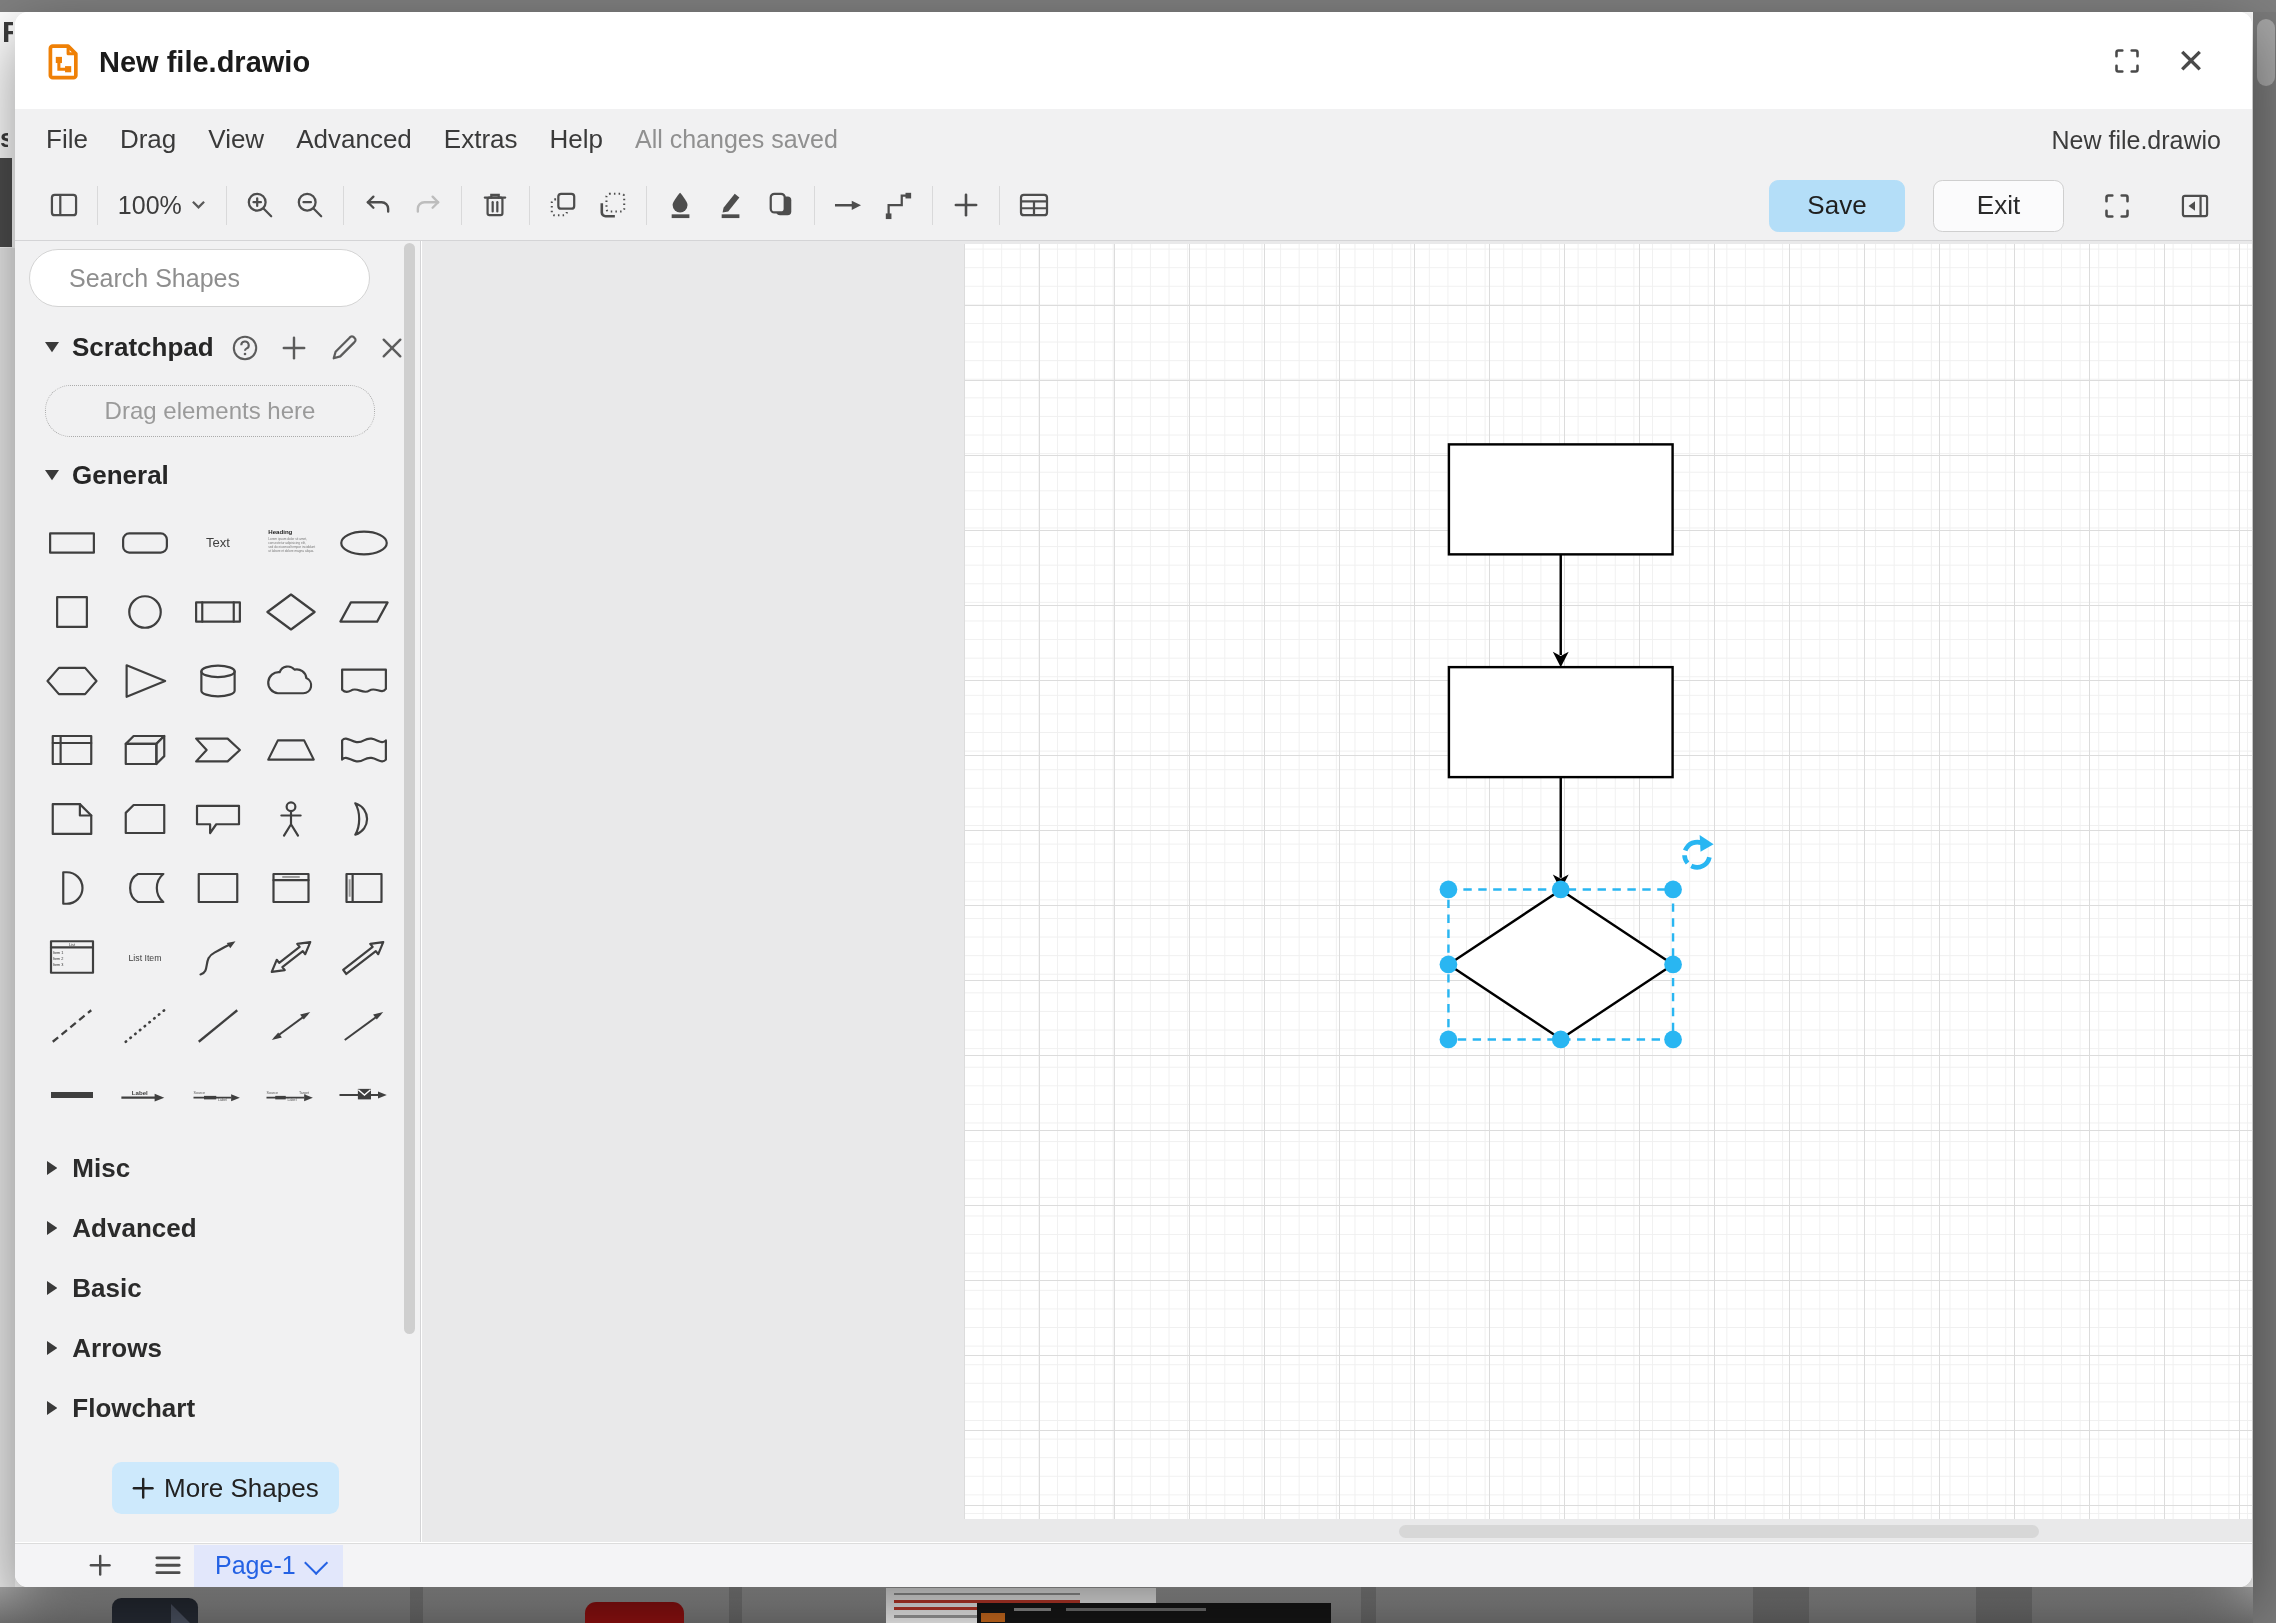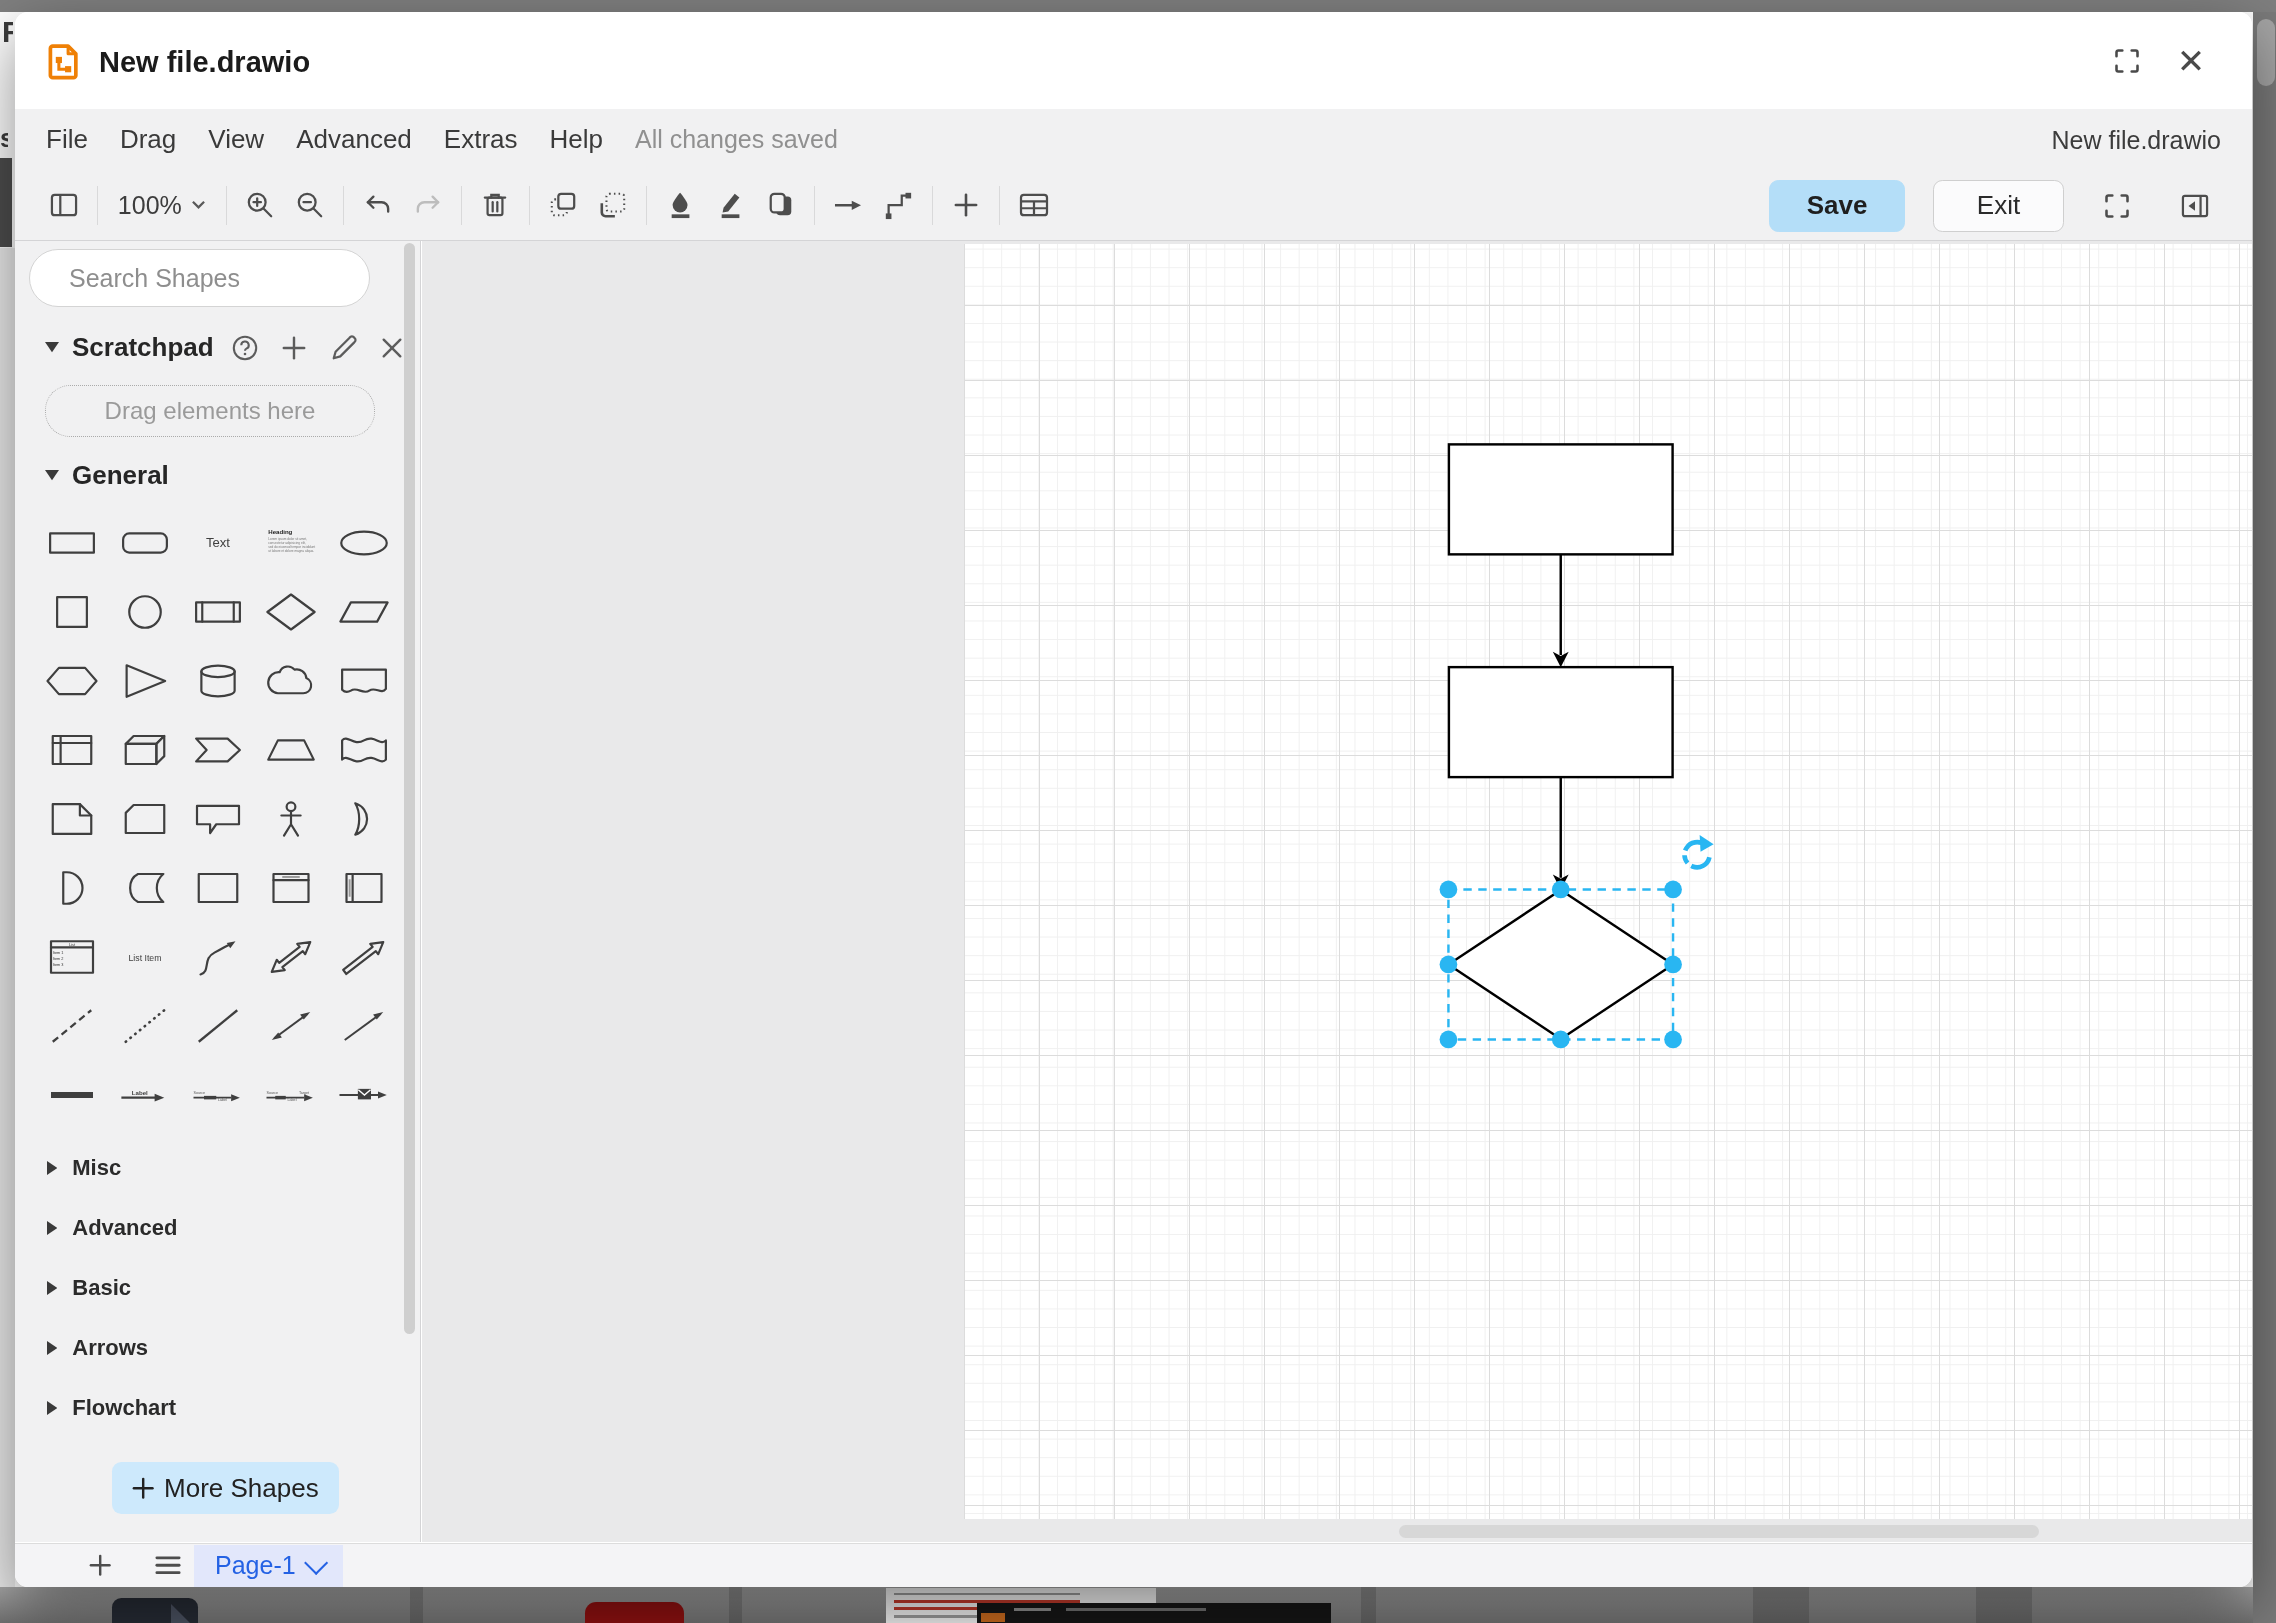--- a/index.html
+++ b/index.html
@@ -38,38 +38,38 @@
   .menu-filename{position:absolute;right:31px;top:0;height:62px;display:flex;align-items:center;font-size:25px;color:#3c3c3c;}
   
   .toolbar{position:absolute;left:0;top:158px;width:100%;height:71px;background:#f1f1f2;border-bottom:0.9px solid #d4d4d6;
            display:flex;align-items:center;padding-left:24px;box-sizing:border-box;}
   .tb-btn{display:flex;align-items:center;justify-content:center;min-width:50px;height:52px;color:#4d4d4d;}
   .tb-btn svg{display:block;}
   .sep{width:0.9px;height:39px;background:#d9d9da;margin:0 8.4px;}
   .zoom-dd{display:flex;align-items:center;gap:9.3px;font-size:25px;color:#3d3d3d;padding:0 11.2px;}
   .tb-right{position:absolute;right:32px;top:0;height:71px;display:flex;align-items:center;gap:28px;}
   .btn{height:52px;display:flex;align-items:center;justify-content:center;font-size:26px;border-radius:9.3px;box-sizing:border-box;}
-  .btn-save{width:136px;background:#b4def8;color:#1f1f1f;border:0.9px solid #b4def8;font-weight:bold;}
+  .btn-save{width:136px;background:#b4def8;color:#1f1f1f;border:0.9px solid #b4def8;}
   .btn-exit{width:131px;background:#fbfbfc;color:#2b2b2b;border:0.9px solid #cfcfcf;}
   
   .content{position:absolute;left:0;top:229px;width:100%;height:1301px;}
   .sidebar{position:absolute;left:0;top:0;width:406px;height:100%;background:#f1f1f2;border-right:0.9px solid #d4d4d6;box-sizing:border-box;overflow:hidden;}
   .search-pill{position:absolute;left:14px;top:8.4px;width:341px;height:58px;background:#fff;border:0.9px solid #d4d4d4;border-radius:29px;
                display:flex;align-items:center;padding:0 22.4px 0 37px;box-sizing:border-box;}
   .search-pill input{flex:1;border:none;outline:none;font-size:25px;color:#444;background:transparent;font-family:inherit;}
   .search-pill input::placeholder{color:#8e8e8e;}
   .sec-head{position:absolute;left:0;display:flex;align-items:center;font-size:26px;color:#262626;font-weight:700;}
   .sec-head .tri{margin:0 13px 0 30px;}
   .sp-icons{position:absolute;left:216px;top:0;height:100%;display:flex;align-items:center;gap:22.4px;color:#5c5c5c;}
   .dragzone{position:absolute;left:30px;top:144px;width:328px;height:50px;border:1.9px dotted #ababab;border-radius:25px;
             display:flex;align-items:center;justify-content:center;font-size:24px;color:#9a9a9a;}
   .palette{position:absolute;left:20.5px;top:267px;width:365px;display:grid;grid-template-columns:repeat(5,1fr);}
   .cell{height:69px;display:flex;align-items:center;justify-content:center;}
   .collapsed-list{position:absolute;left:0;top:897px;width:100%;}
-  .c-row{height:60px;display:flex;align-items:center;font-size:22px;font-weight:700;color:#2b2b2b;}
+  .c-row{height:60px;display:flex;align-items:center;font-size:26px;font-weight:700;color:#2b2b2b;}
   .c-row .tri{margin:0 15px 0 32px;}
   .more-shapes{position:absolute;left:97px;top:1221px;width:227px;height:52px;background:#cde9fc;border-radius:9.3px;
                display:flex;align-items:center;justify-content:center;gap:9.3px;font-size:26px;color:#222;}
   .sb-scroll{position:absolute;left:389px;top:1.9px;width:11.2px;height:1091px;background:#cfcfcf;border-radius:5.6px;}
   .gutter{position:absolute;left:407px;top:0;right:0;height:100%;background:#e9e9ea;}
   .canvas{position:absolute;left:542px;top:2.8px;width:1543px;height:1275px;background-color:#fff;
           background-image:
             linear-gradient(#dcdcdc 0.9px,transparent 0.9px),
             linear-gradient(90deg,#dcdcdc 0.9px,transparent 0.9px),
             linear-gradient(#f0f0f0 0.9px,transparent 0.9px),

